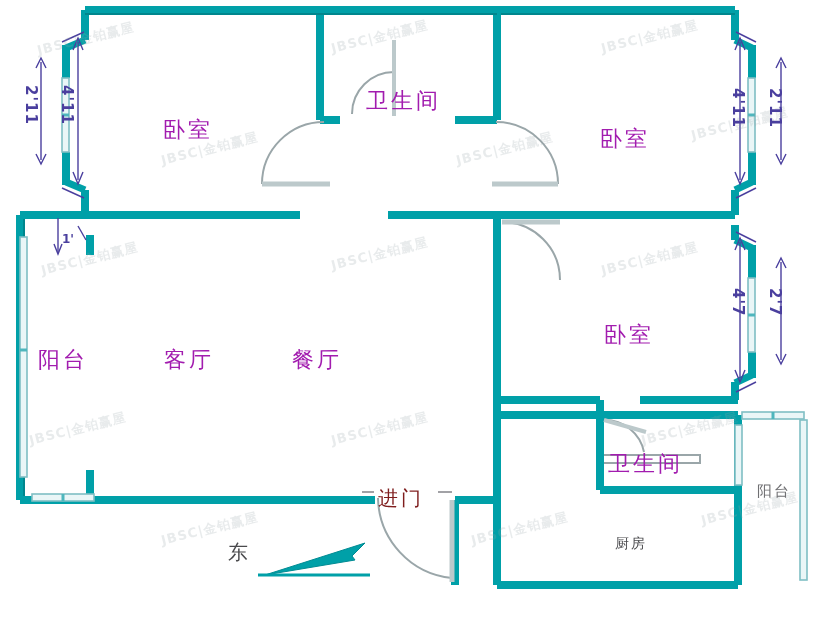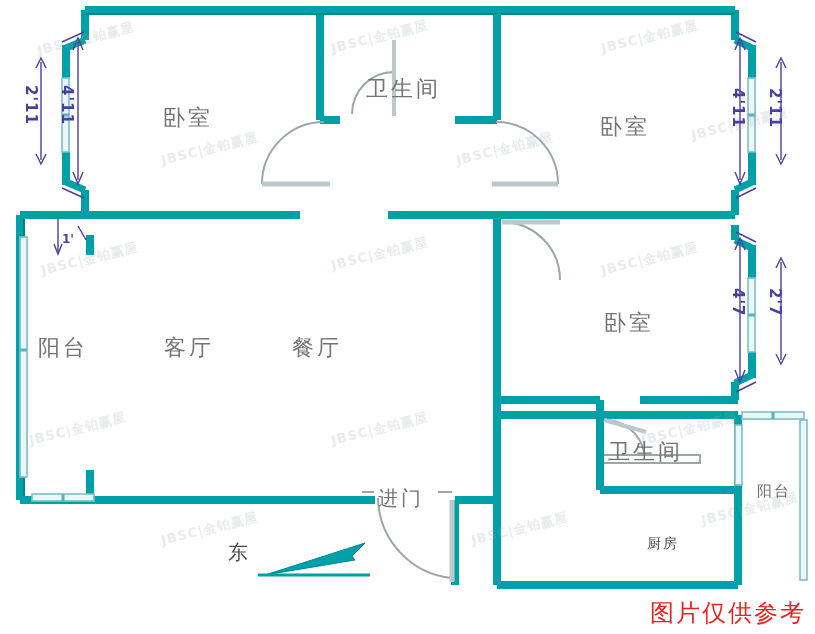--- a/index.html
+++ b/index.html
@@ -1,27 +1,27 @@
 <!DOCTYPE html>
 <html><head>
 <meta charset="utf-8">
 <style>
   html,body{margin:0;padding:0;background:#ffffff;}
   body{width:815px;height:634px;overflow:hidden;
        font-family:"DejaVu Sans","Liberation Sans",sans-serif;}
   #plan{position:relative;width:815px;height:634px;background:#fff;}
   svg.layer{position:absolute;left:0;top:0;width:815px;height:634px;}
   .lbl{position:absolute;white-space:nowrap;}
-  .room-lbl{color:#737373;font-size:22px;letter-spacing:3px;}
+  .room-lbl{color:#a21caf;font-size:22px;letter-spacing:3px;margin-top:12px;}
   .room-lbl-sm{color:#6f6f72;font-size:15px;letter-spacing:2px;}
-  .room-lbl-kit{color:#4a4a4d;font-size:14px;letter-spacing:2px;margin-left:32px;}
+  .room-lbl-kit{color:#4a4a4d;font-size:14px;letter-spacing:2px;}
   .dim{color:#4a3f9e;font-size:15px;font-weight:bold;
        writing-mode:vertical-rl;text-orientation:mixed;letter-spacing:1px;}
   .dim-sm{color:#4a3f9e;font-size:12px;font-weight:bold;}
-  .entry-lbl{color:#737373;font-size:20px;letter-spacing:3px;}
+  .entry-lbl{color:#7f1d1d;font-size:20px;letter-spacing:3px;}
   .compass-lbl{color:#4a4a4d;font-size:20px;}
   .disclaimer{position:absolute;color:#e8231f;font-size:24px;
               letter-spacing:2px;font-family:"DejaVu Sans",sans-serif;}
   .wm{position:absolute;color:rgba(150,165,170,.22);font-size:13px;
       font-weight:bold;letter-spacing:1px;transform:rotate(-14deg);
       pointer-events:none;user-select:none;}
 </style>
 </head>
 <body>
 
@@ -243,15 +243,14 @@
   <div class="lbl dim" style="left:729px;top:288px">4'7</div>
 
   <div class="lbl dim" style="left:766px;top:288px">2'7</div>
 
   <div class="lbl dim-sm" style="left:62px;top:232px">1'</div>
 
   <div class="lbl entry-lbl" style="left:378px;top:485px">进门</div>
 
   <div class="lbl compass-lbl" style="left:228px;top:539px">东</div>
 
-  <div class="disclaimer" style="left:650px;top:597px">图片仅供参考</div>
 
 </div>
 
 </body></html>

